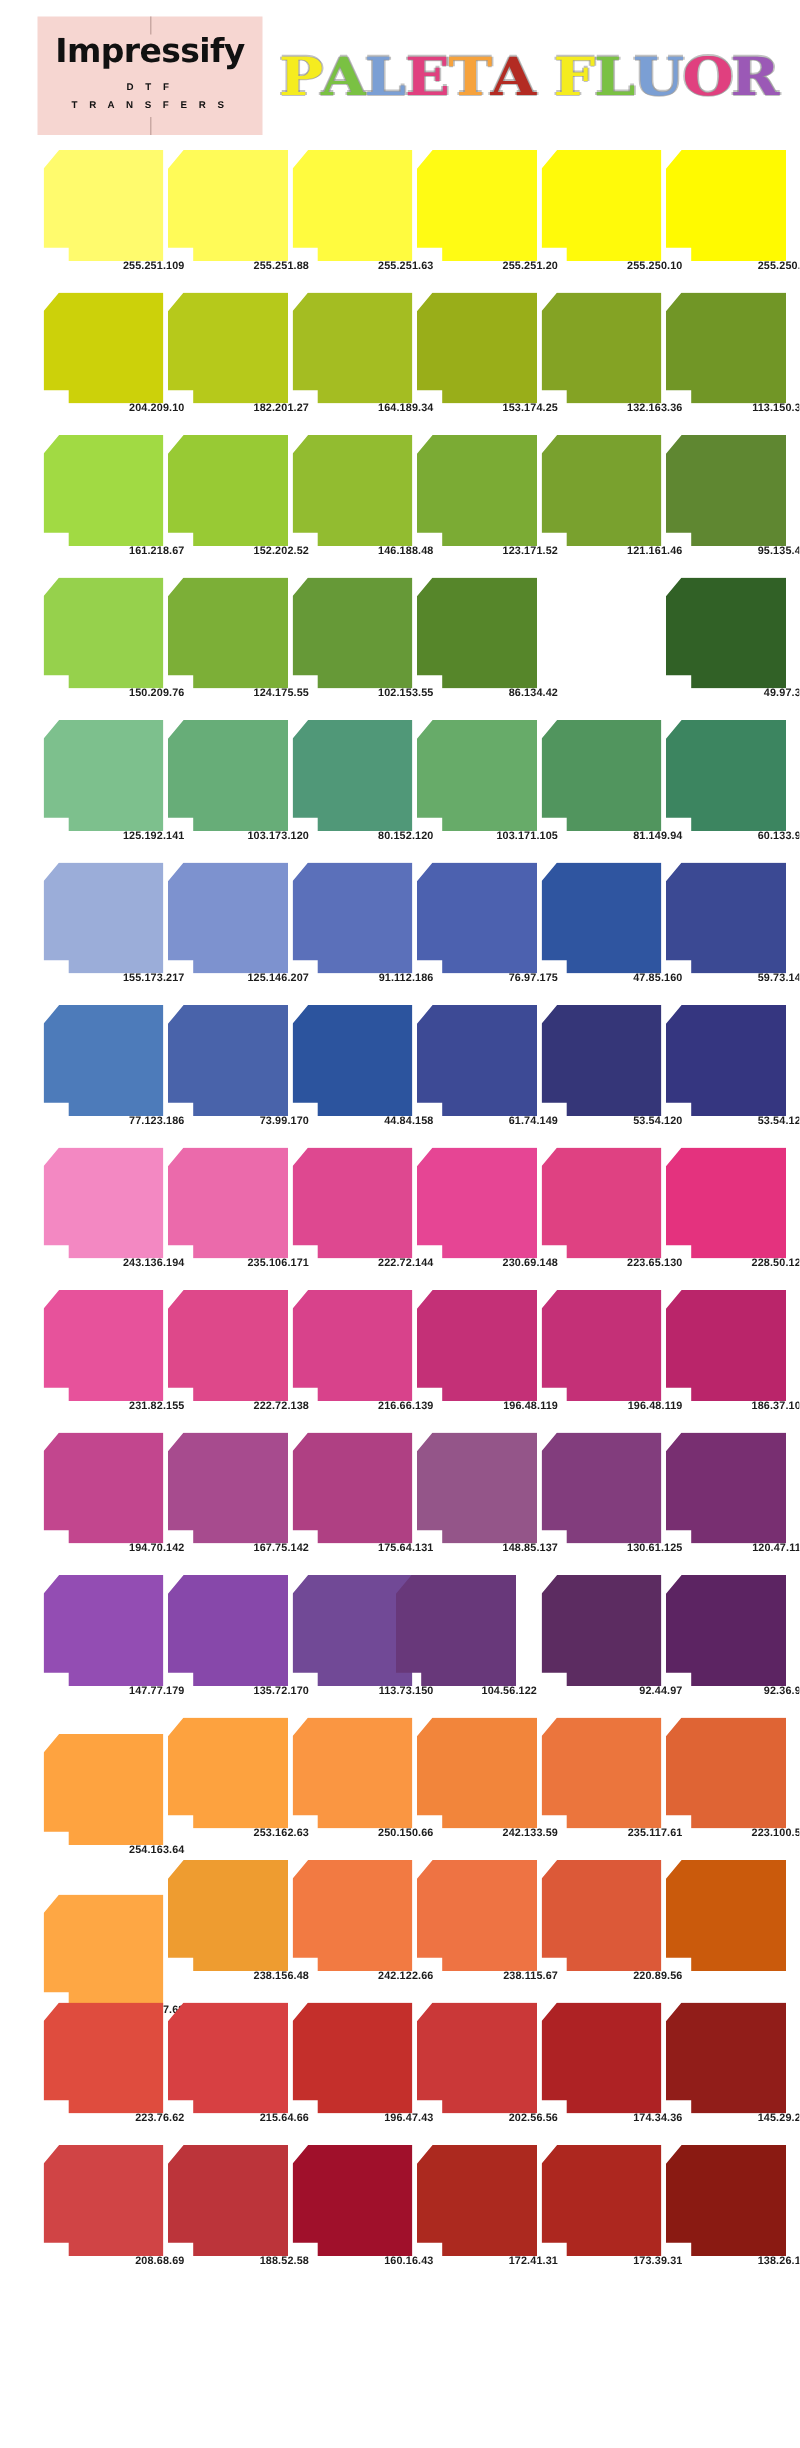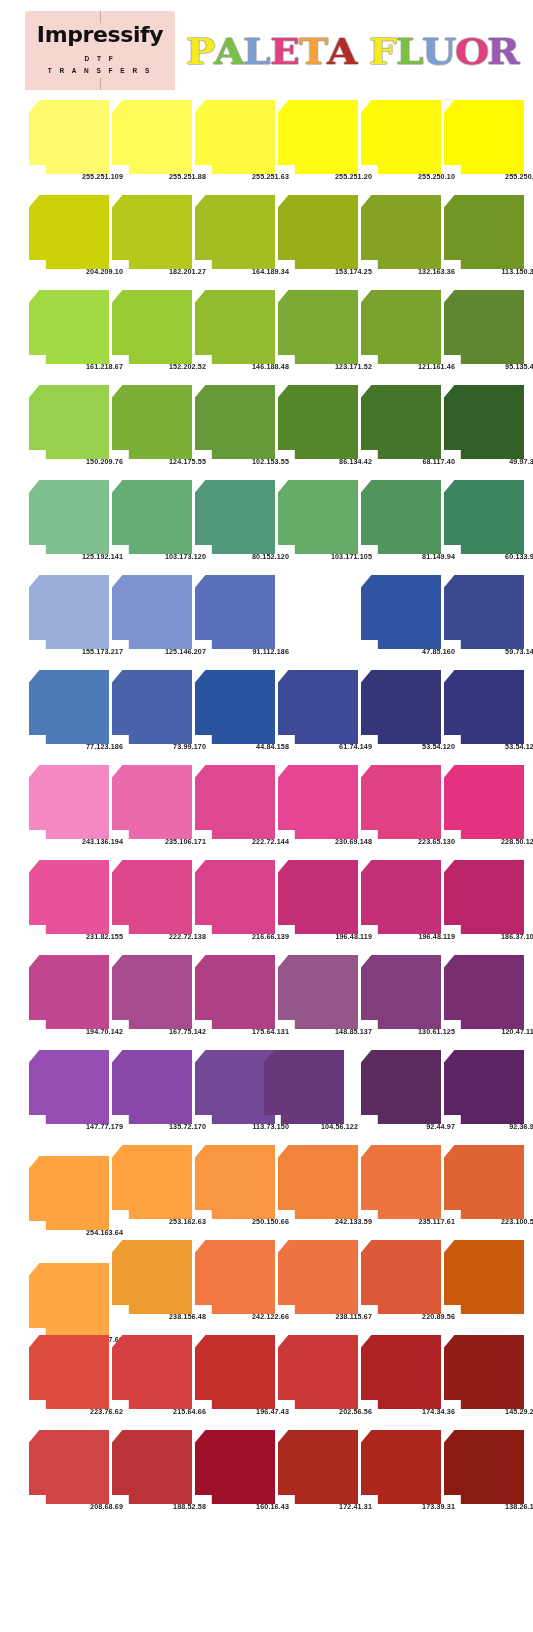--- a/index.html
+++ b/index.html
@@ -270,24 +270,20 @@
           <div class="swatch-label">124.175.55</div>
         </div>
         <div class="swatch" style="left: 195px;">
           <div class="swatch-shape" style="background: rgb(102, 153, 55);"></div>
           <div class="swatch-label">102.153.55</div>
         </div>
         <div class="swatch" style="left: 278px;">
           <div class="swatch-shape" style="background: rgb(86, 134, 42);"></div>
           <div class="swatch-label">86.134.42</div>
         </div>
-        <div class="swatch" style="left: 361px;">
-          <div class="swatch-shape" style="background: rgb(68, 117, 40);"></div>
-          <div class="swatch-label">68.117.40</div>
-        </div>
         <div class="swatch" style="left: 444px;">
           <div class="swatch-shape" style="background: rgb(49, 97, 38);"></div>
           <div class="swatch-label">49.97.38</div>
         </div>
       </div>
       <div class="palette-row">
         <div class="swatch" style="left: 29px;">
           <div class="swatch-shape" style="background: rgb(125, 192, 141);"></div>
           <div class="swatch-label">125.192.141</div>
         </div>
@@ -317,20 +313,24 @@
           <div class="swatch-shape" style="background: rgb(155, 173, 217);"></div>
           <div class="swatch-label">155.173.217</div>
         </div>
         <div class="swatch" style="left: 112px;">
           <div class="swatch-shape" style="background: rgb(125, 146, 207);"></div>
           <div class="swatch-label">125.146.207</div>
         </div>
         <div class="swatch" style="left: 195px;">
           <div class="swatch-shape" style="background: rgb(91, 112, 186);"></div>
           <div class="swatch-label">91.112.186</div>
+        </div>
+        <div class="swatch" style="left: 278px;">
+          <div class="swatch-shape" style="background: rgb(76, 97, 175);"></div>
+          <div class="swatch-label">76.97.175</div>
         </div>
         <div class="swatch" style="left: 361px;">
           <div class="swatch-shape" style="background: rgb(47, 85, 160);"></div>
           <div class="swatch-label">47.85.160</div>
         </div>
         <div class="swatch" style="left: 444px;">
           <div class="swatch-shape" style="background: rgb(59, 73, 147);"></div>
           <div class="swatch-label">59.73.147</div>
         </div>
       </div>

